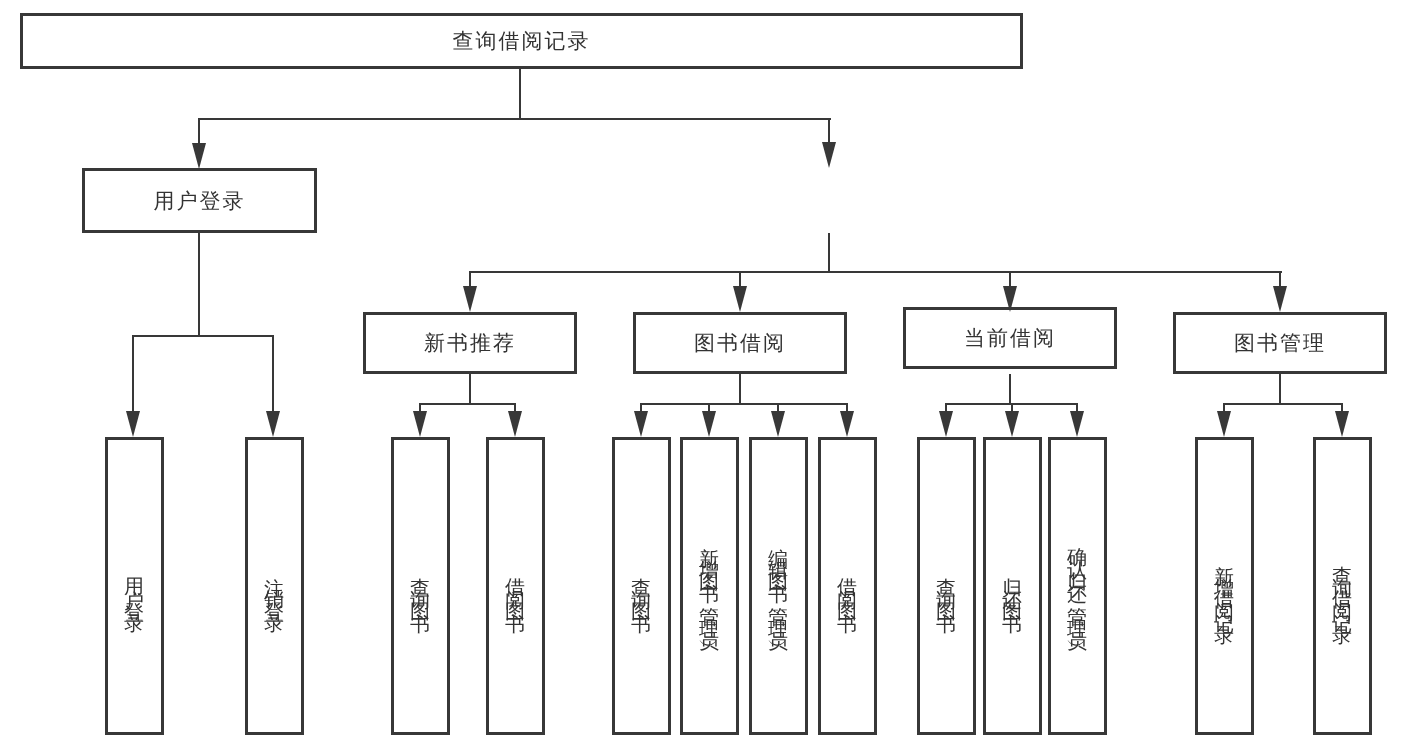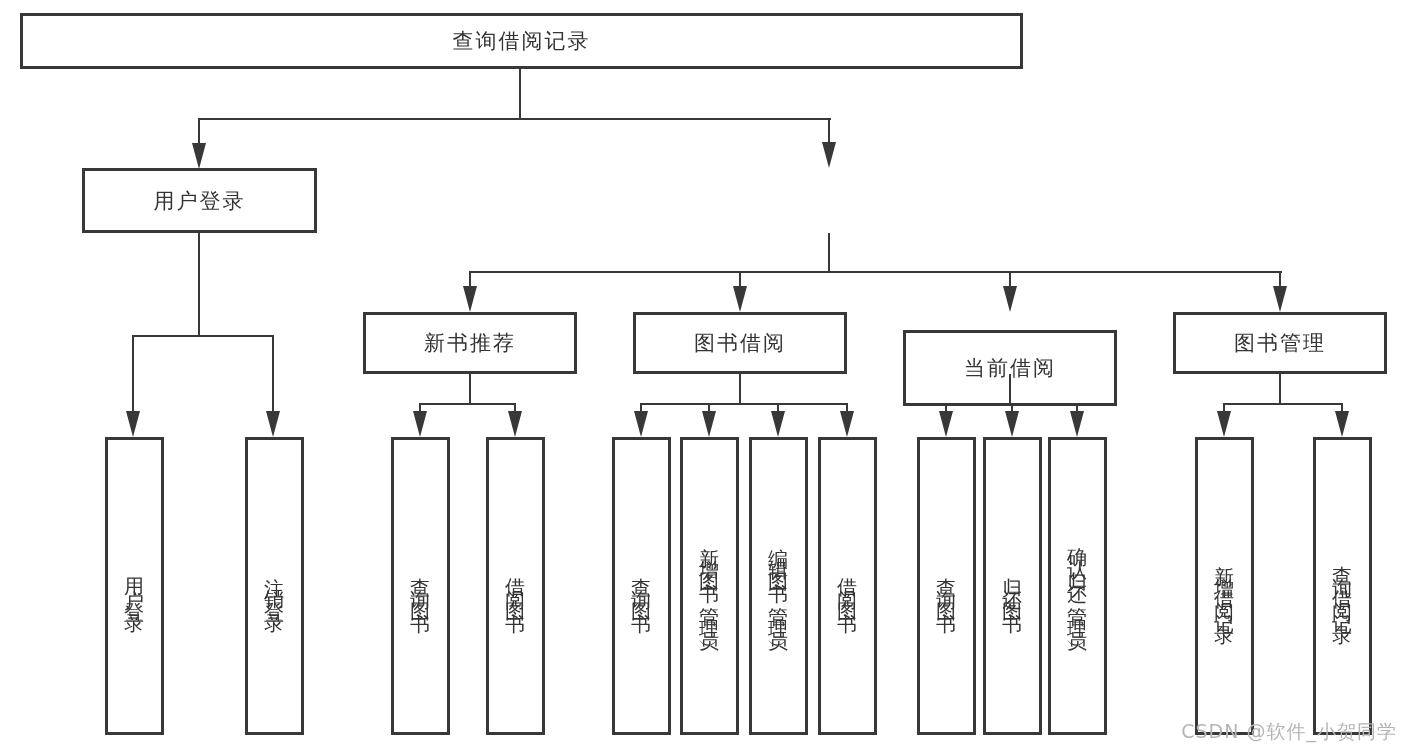--- a/index.html
+++ b/index.html
@@ -57,21 +57,21 @@
   <div class="box" style="left:82px;top:168px;width:235px;height:65px;">
     <span>用户登录</span>
   </div>
 
   <div class="box" style="left:363px;top:312px;width:214px;height:62px;">
     <span>新书推荐</span>
   </div>
   <div class="box" style="left:633px;top:312px;width:214px;height:62px;">
     <span>图书借阅</span>
   </div>
-  <div class="box" style="left:903px;top:330px;width:214px;height:76px;">
+  <div class="box" style="left:903px;top:307px;width:214px;height:62px;">
     <span>当前借阅</span>
   </div>
   <div class="box" style="left:1173px;top:312px;width:214px;height:62px;">
     <span>图书管理</span>
   </div>
 
   <div class="box vbox" style="left:105px;top:437px;width:59px;height:298px;">
     <span class="vtext">用户登录</span>
   </div>
   <div class="box vbox" style="left:245px;top:437px;width:59px;height:298px;">
@@ -167,14 +167,13 @@
   <div class="vl" style="left:1076px;top:403px;height:16px;"></div>
   <div class="ah" style="left:1070px;top:411px;"></div>
 
   <div class="vl" style="left:1279px;top:374px;height:31px;"></div>
   <div class="hl" style="left:1223px;top:403px;width:120px;"></div>
   <div class="vl" style="left:1223px;top:403px;height:16px;"></div>
   <div class="ah" style="left:1217px;top:411px;"></div>
   <div class="vl" style="left:1341px;top:403px;height:16px;"></div>
   <div class="ah" style="left:1335px;top:411px;"></div>
 
-  <div class="watermark">CSDN @软件_小贺同学</div>
 </div>
 
 </body></html>

